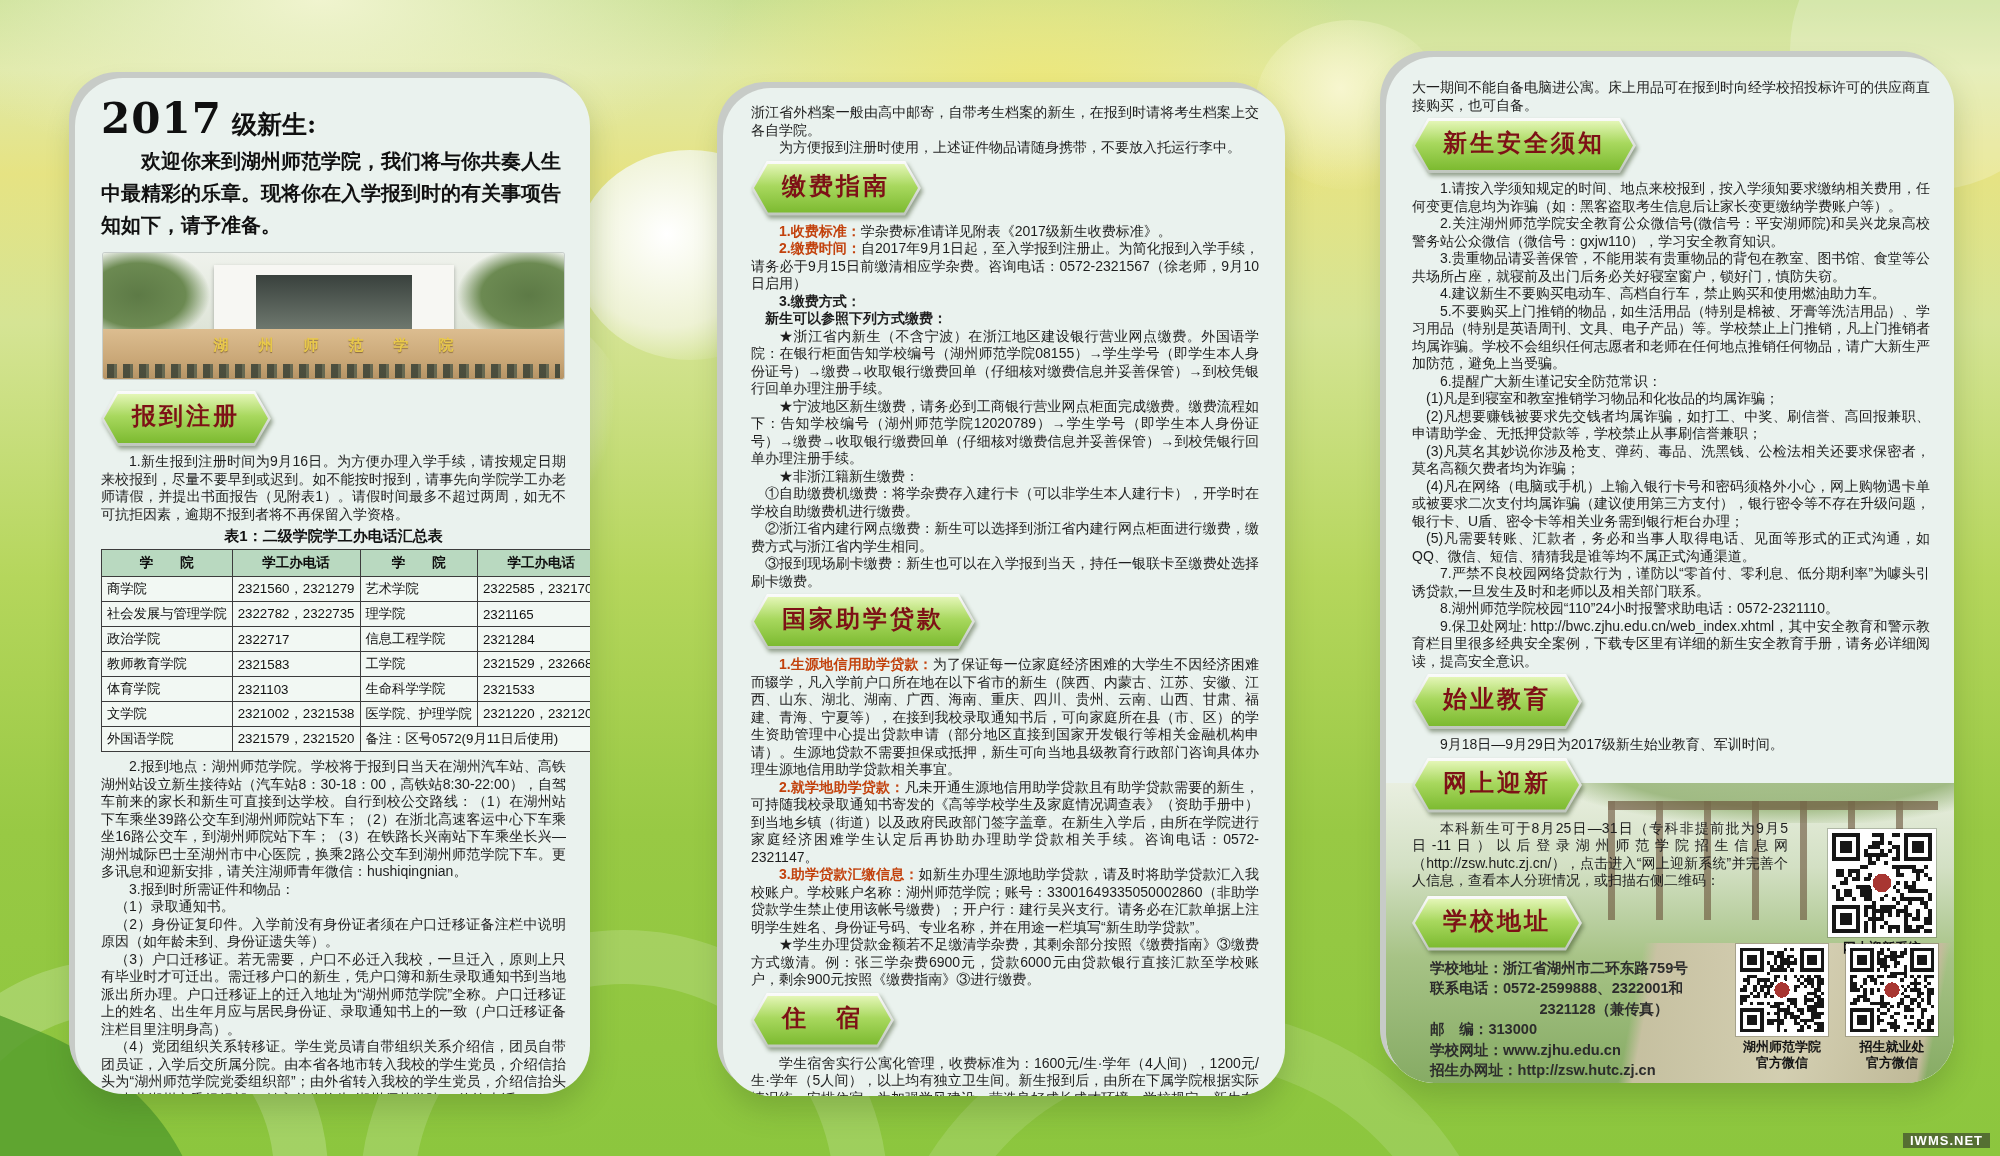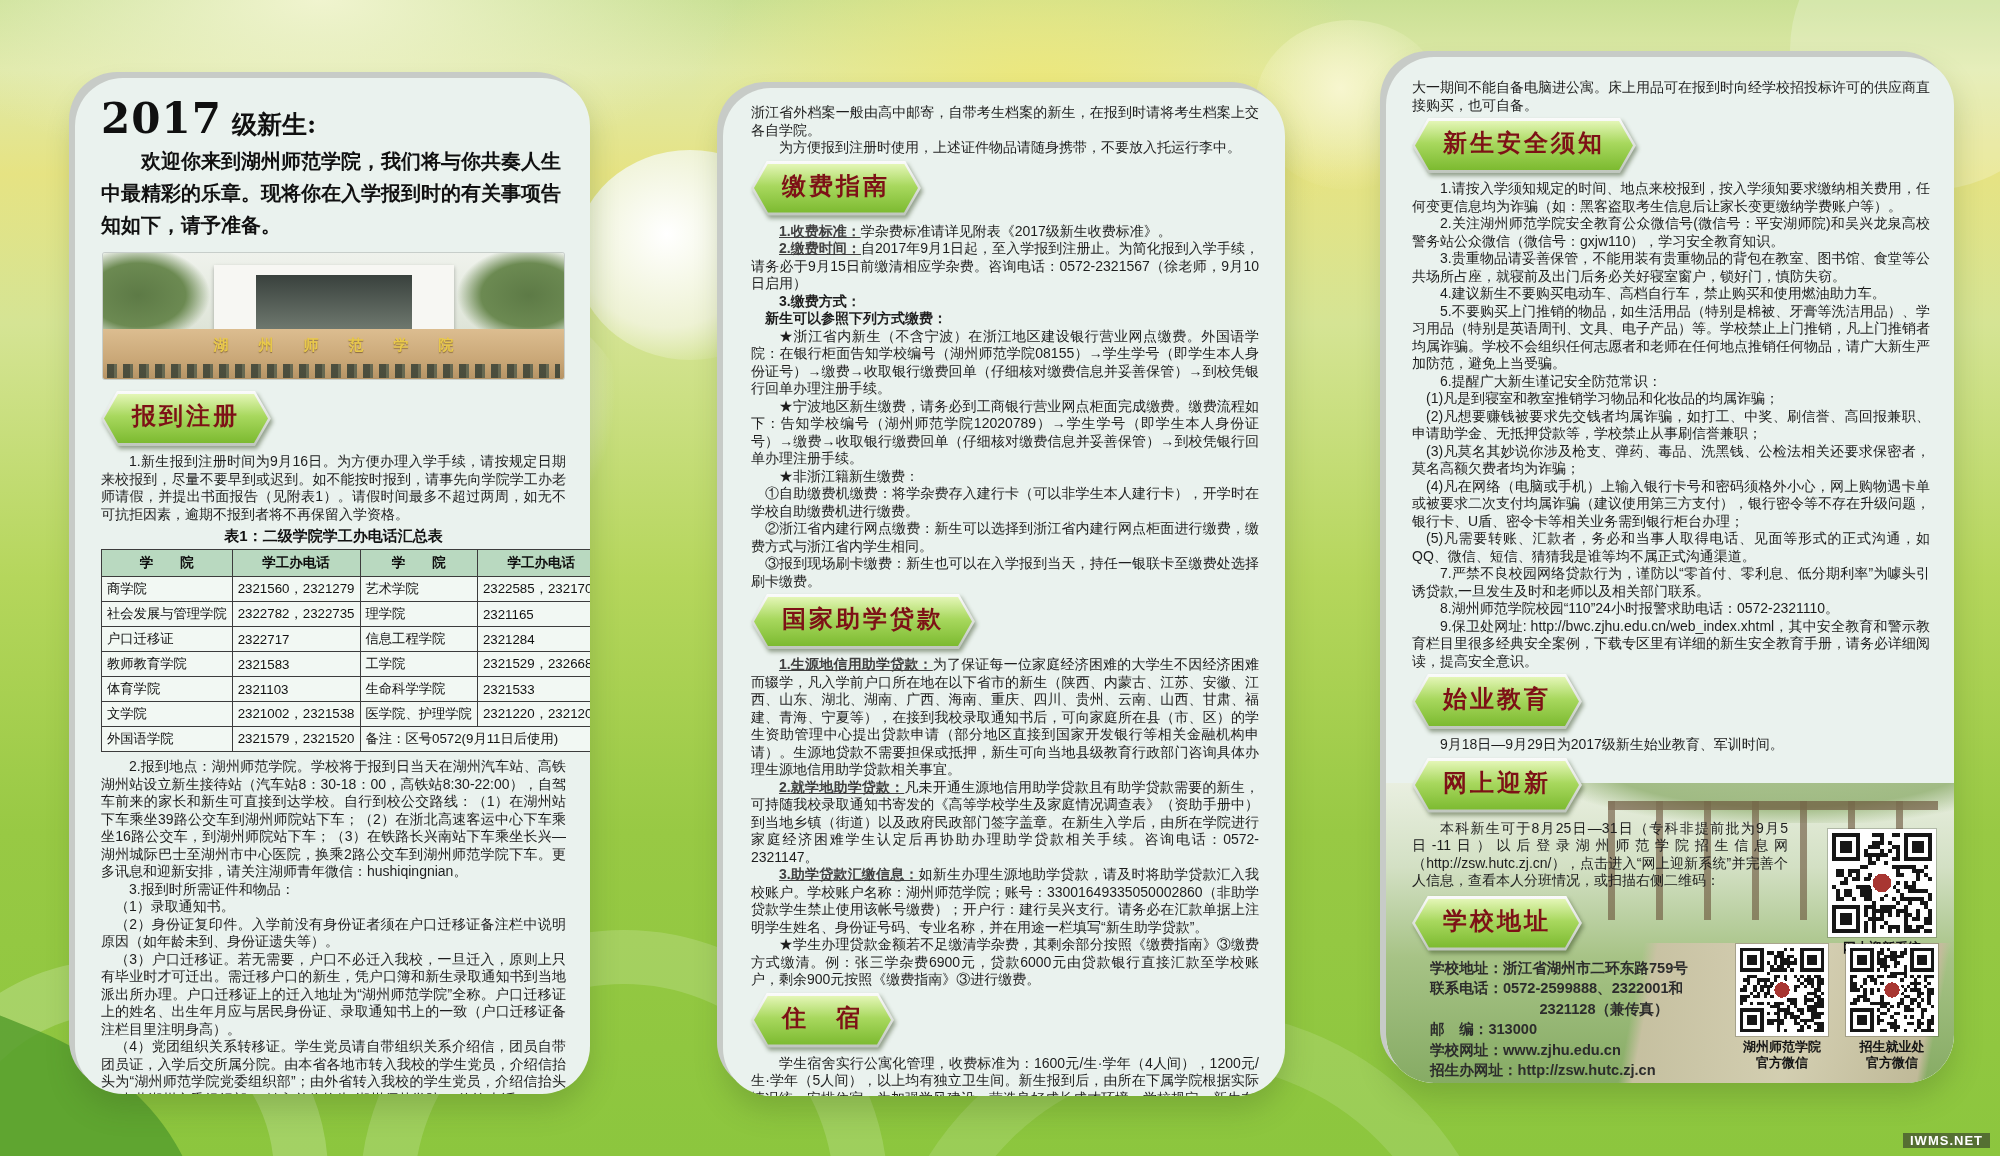--- a/index.html
+++ b/index.html
@@ -53,21 +53,21 @@
     clip-path:polygon(0 50%,16px 0,calc(100% - 16px) 0,100% 50%,calc(100% - 16px) 100%,16px 100%);}
   .badge-in{display:inline-block;padding:6px 28px 11px 28px;
     clip-path:polygon(0 50%,14px 0,calc(100% - 14px) 0,100% 50%,calc(100% - 14px) 100%,14px 100%);
     background:linear-gradient(180deg,#e4f6b7 0%,#a8d85e 45%,#7cba30 100%);}
   .badge-in b{font-size:24px;letter-spacing:3px;color:#7d1116;}
 
   .bp{margin:0;font-size:14px;line-height:17.5px;color:#1d1d1d;text-align:justify;}
   .ind{text-indent:2em;}
   .ind1{text-indent:1em;}
   .bold{font-weight:700;}
-  .bp b{font-weight:700;color:#404040;text-decoration:underline;}
+  .bp b{font-weight:700;color:#c2410c;}
   .mt4{margin-top:4px;} .mt6{margin-top:6px;}
 
   .tbl-title{margin:4px 0 3px 0;text-align:center;font-weight:700;font-size:15px;color:#111;}
   table.phones{width:100%;border-collapse:collapse;background:#f2f8f3;margin:0 0 6px 0;}
   table.phones th{background:#b9d9c0;font-size:13.5px;font-weight:700;padding:4px 2px;}
   table.phones td{font-size:13.3px;padding:3px 5px;white-space:nowrap;}
   table.phones th,table.phones td{border:1.6px solid #3c3c3c;color:#101010;text-align:left;}
   table.phones th{text-align:center;}
   td.note-cell{font-size:12.6px;}
 
@@ -153,21 +153,21 @@
           <td>艺术学院</td>
           <td>2322585，2321709</td>
         </tr>
         <tr>
           <td>社会发展与管理学院</td>
           <td>2322782，2322735</td>
           <td>理学院</td>
           <td>2321165</td>
         </tr>
         <tr>
-          <td>户口迁移证</td>
+          <td>政治学院</td>
           <td>2322717</td>
           <td>信息工程学院</td>
           <td>2321284</td>
         </tr>
         <tr>
           <td>教师教育学院</td>
           <td>2321583</td>
           <td>工学院</td>
           <td>2321529，2326683</td>
         </tr>

